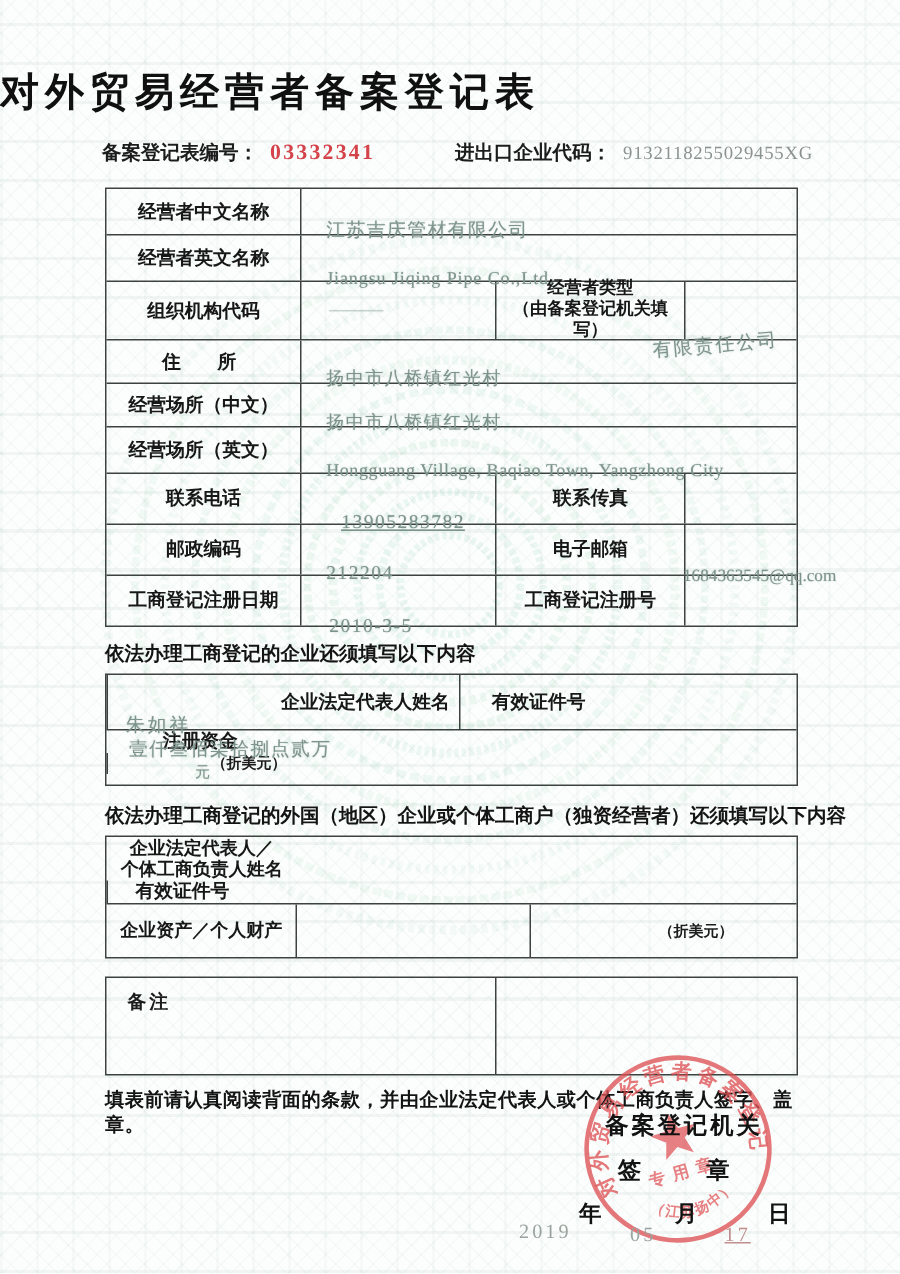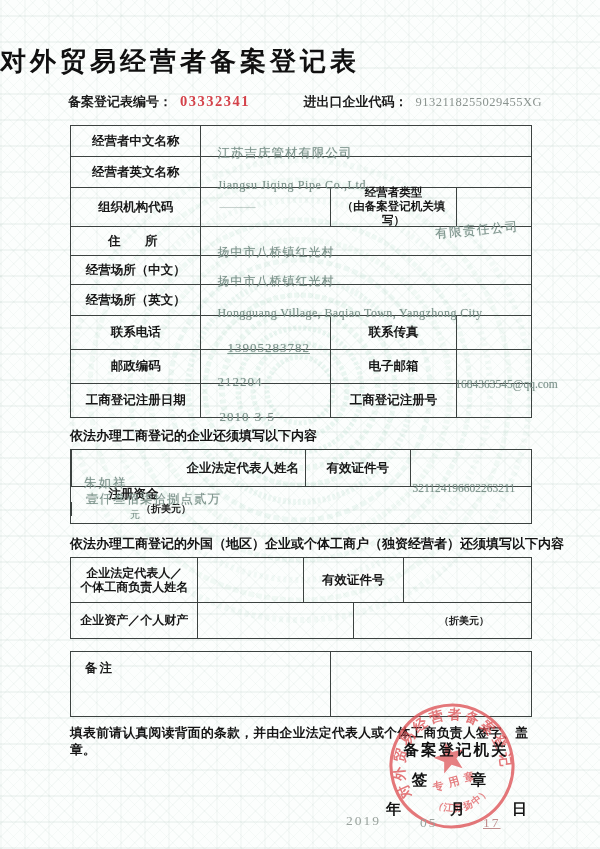--- a/index.html
+++ b/index.html
@@ -179,41 +179,38 @@
       <div class="row first" style="height:36px;">
         <div class="cell" style="width:110px;">
           <span class="val" style="left:12px;bottom:-6px;font-size:12.5px;letter-spacing:2px;">朱如祥</span>
         </div>
         <div class="cell nfl lbl" style="width:125px;">
             <span>企业法定代表人姓名</span>
           </div>
         <div class="cell lbl" style="width:105px;">
             <span>有效证件号</span>
           </div>
-        <div class="cell" style="width:122px;">
-          <span class="val" style="left:2px;bottom:-8px;font-size:11.5px;">321124196602263211</span>
-        </div>
       </div>
       <div class="row" style="height:36px;flex-direction:column;">
         <div class="cell nfl lbl" style="width:125px;">
             <span>注册资金</span>
           </div>
         <div class="cell" style="width:175px;">
           <span class="val" style="left:14px;bottom:-6px;font-size:12.5px;letter-spacing:1px;">壹仟叁佰柒拾捌点贰万</span>
           <span class="val" style="left:58px;bottom:-20px;font-size:10px;">元</span>
         </div>
         <div class="cell usd" style="width:162px;">
             <span>（折美元）</span>
           </div>
       </div>
     </div>
 
     <div class="sec-h2">依法办理工商登记的外国（地区）企业或个体工商户（独资经营者）还须填写以下内容</div>
     <div class="tbl" style="margin-top:4px;">
-      <div class="row first" style="height:44px;">
+      <div class="row first" style="height:44px;flex-direction:column;">
         <div class="cell nfl lbl" style="width:127px;font-size:12px;">
           <span>企业法定代表人／</span>
           <span>个体工商负责人姓名</span>
         </div>
         <div class="cell" style="width:106px;"></div>
         <div class="cell lbl" style="width:100px;">
             <span>有效证件号</span>
           </div>
         <div class="cell" style="width:129px;"></div>
       </div>

